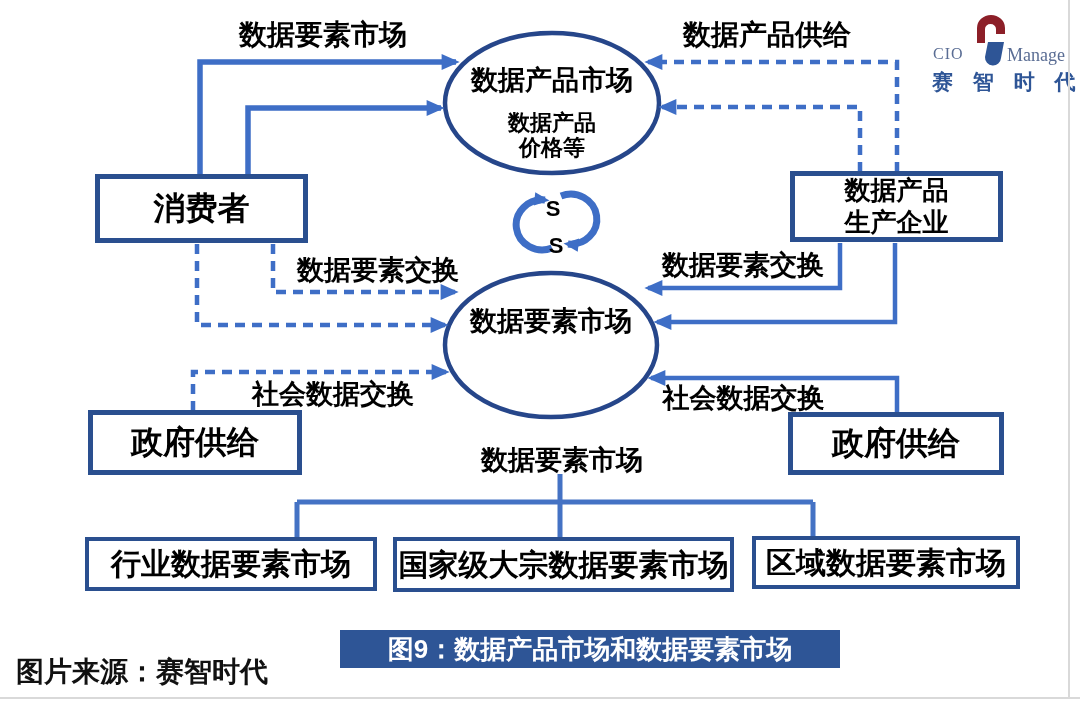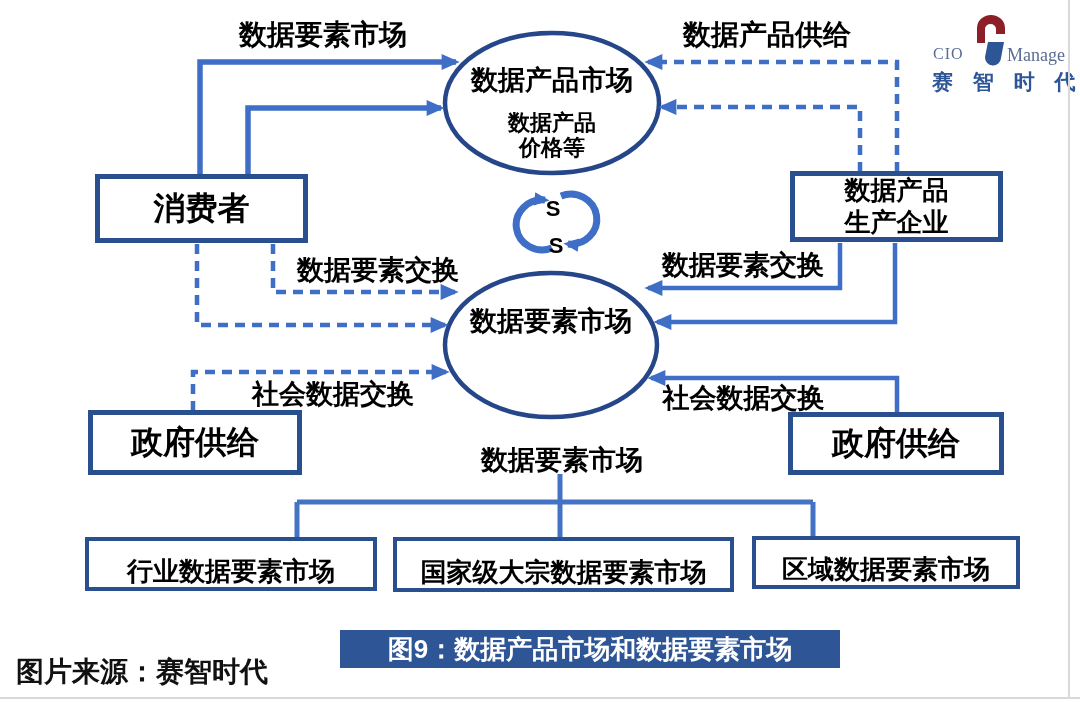--- a/index.html
+++ b/index.html
@@ -11,21 +11,21 @@
   .ln-solid{stroke:var(--arrow);fill:none;stroke-linejoin:miter;}
   .ln-dash{stroke:var(--arrow);fill:none;stroke-dasharray:10 7;stroke-linejoin:miter;}
   .ln-tree{stroke:var(--tree);fill:none;}
   .ellipse-shape{fill:#ffffff;stroke:var(--ellipse);}
   .arrhead{fill:var(--arrow);}
   .node-box{
     position:absolute;background:#fff;border:5px solid var(--box-border);
     display:flex;flex-direction:column;align-items:center;justify-content:center;
     font-weight:700;font-size:32px;line-height:1.2;text-align:center;box-sizing:border-box;
   }
-  .node-box.small{border-width:4px;font-size:26px;justify-content:flex-end;}
+  .node-box.small{border-width:4px;font-size:30px;}
   .flow-label{position:absolute;font-weight:700;font-size:27px;color:var(--label-text);
     text-align:center;white-space:nowrap;}
   .ellipse-title{position:absolute;width:214px;text-align:center;font-weight:700;font-size:27px;font-family:Liberation Mono, monospace;}
   .ellipse-sub{position:absolute;width:214px;text-align:center;font-weight:700;font-size:22px;line-height:25px;}
   .s-letter{position:absolute;width:26px;text-align:center;font-weight:700;font-size:22px;color:#000;}
   #caption-bar{
     position:absolute;left:340px;top:615px;width:500px;height:38px;
     background:var(--caption-bg);color:#fff;font-weight:700;font-size:26px;
     display:flex;align-items:center;justify-content:center;white-space:nowrap;margin-top:15px;
   }

